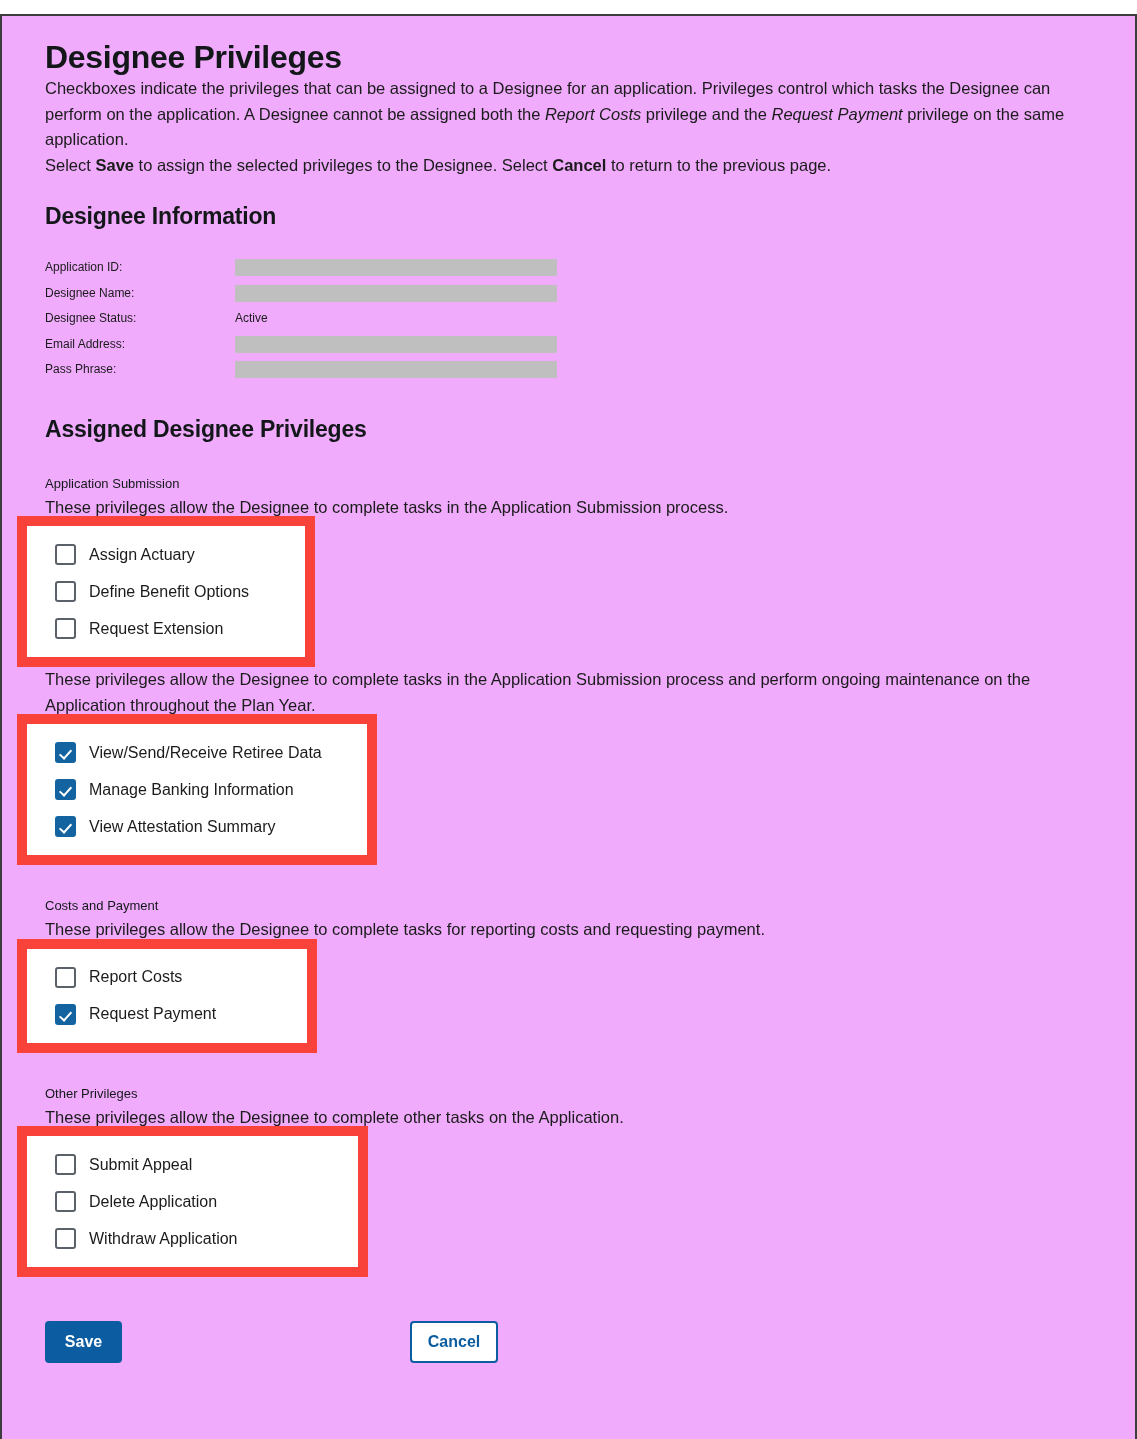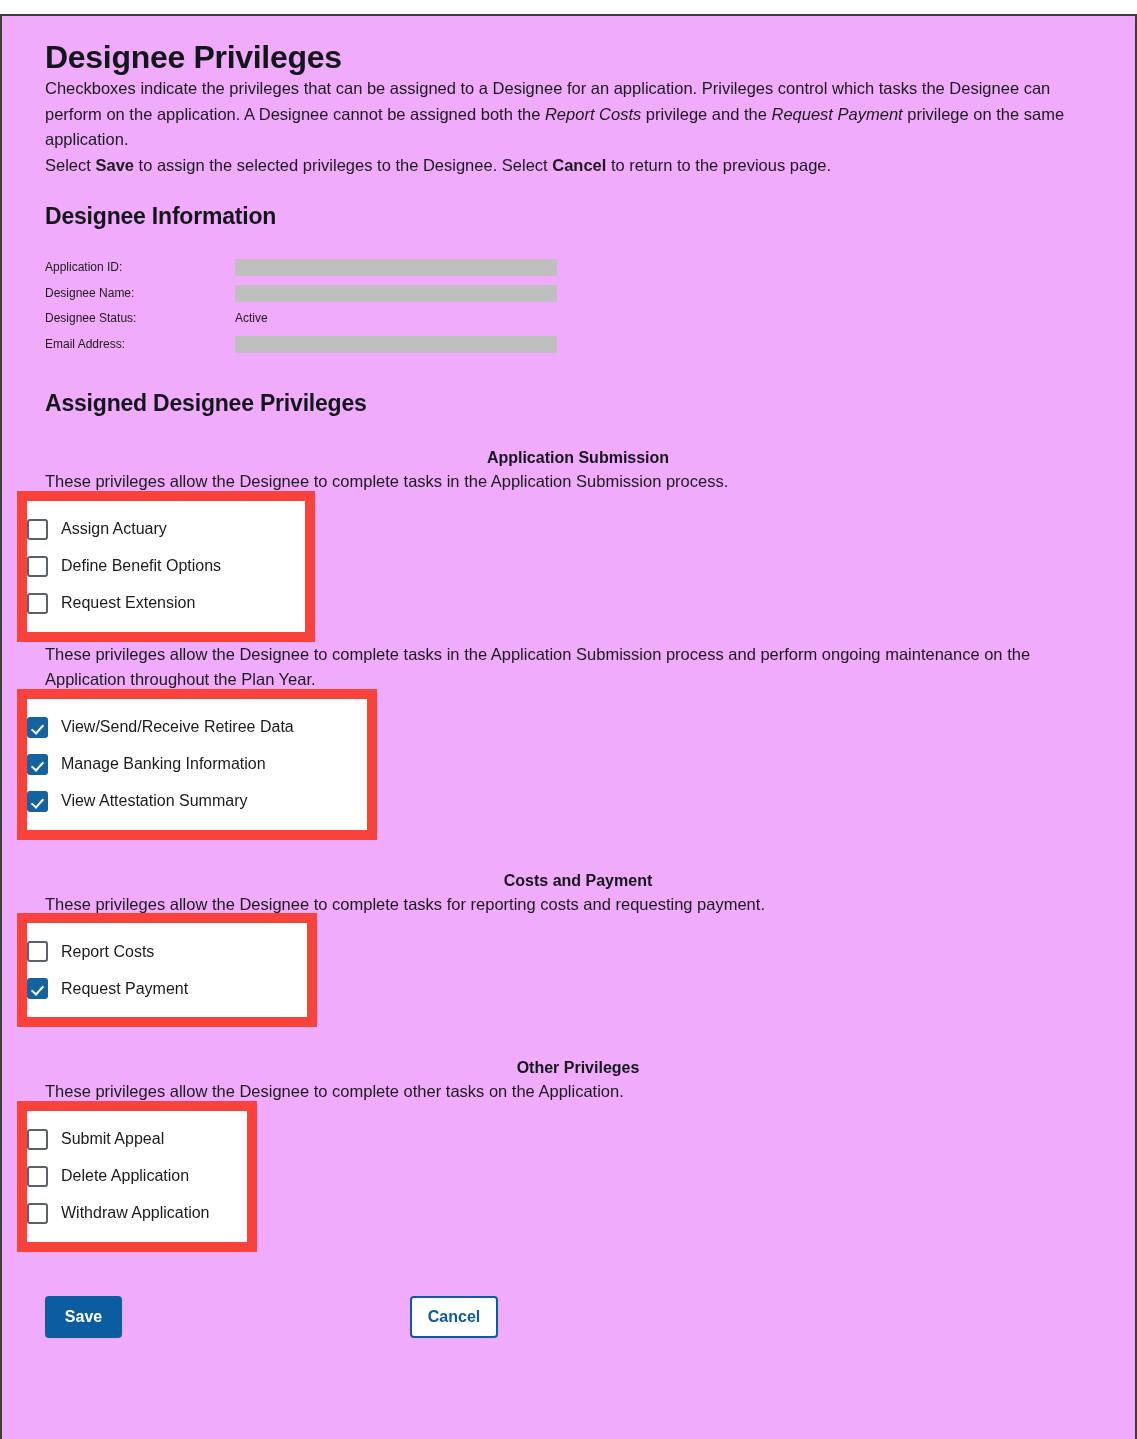--- a/index.html
+++ b/index.html
@@ -40,26 +40,25 @@
   }
   h2.section-title {
     font-size: 23px;
     line-height: 28px;
     font-weight: bold;
     letter-spacing: -0.2px;
     margin: 0;
     color: #14171a;
   }
   h3.group-title {
-    font-size: 16px;
+    font-size: 13px;
     line-height: 22px;
-    font-weight: bold;
+    font-weight: normal;
     margin: 0;
     color: #14171a;
-    text-align: center;
   }
 
   
   p.body-text {
     font-size: 16.5px;
     line-height: 25.5px;
     margin: 0;
     color: #1b1b1b;
     max-width: 1072px;
   }
@@ -107,26 +106,27 @@
     margin-left: -28px;
     margin-top: -4px;
     padding: 10px 0 10px 0;
     box-sizing: border-box;
   }
   .redbox-inner { padding: 0 0 0 0; }
 
   .rb-w1 { width: 298px; }
   .rb-w2 { width: 360px; }
   .rb-w3 { width: 300px; }
-  .rb-w4 { width: 240px; }
+  .rb-w4 { width: 351px; }
 
   .cb-row {
     display: flex;
     align-items: center;
     height: 37px;
+    padding-left: 28px;
     box-sizing: border-box;
   }
   .cb {
     position: relative;
     width: 21px;
     height: 21px;
     min-width: 21px;
     box-sizing: border-box;
     border-radius: 3px;
     margin-right: 13px;
@@ -227,20 +227,26 @@
             <tr>
               <td class="label">Designee Status:</td>
               <td class="value">Active</td>
             </tr>
             <tr>
               <td class="label">Email Address:</td>
               <td class="value">
                 <span class="redact-bar"></span>
               </td>
             </tr>
+            <tr>
+              <td class="label">Pass Phrase:</td>
+              <td class="value">
+                <span class="redact-bar"></span>
+              </td>
+            </tr>
           </tbody>
       </table>
     </div>
 
     <div class="privileges-head">
       <h2 class="section-title">Assigned Designee Privileges</h2>
     </div>
 
     <div id="groups-container">
         <div class="group"><div class="group-title-wrap">

